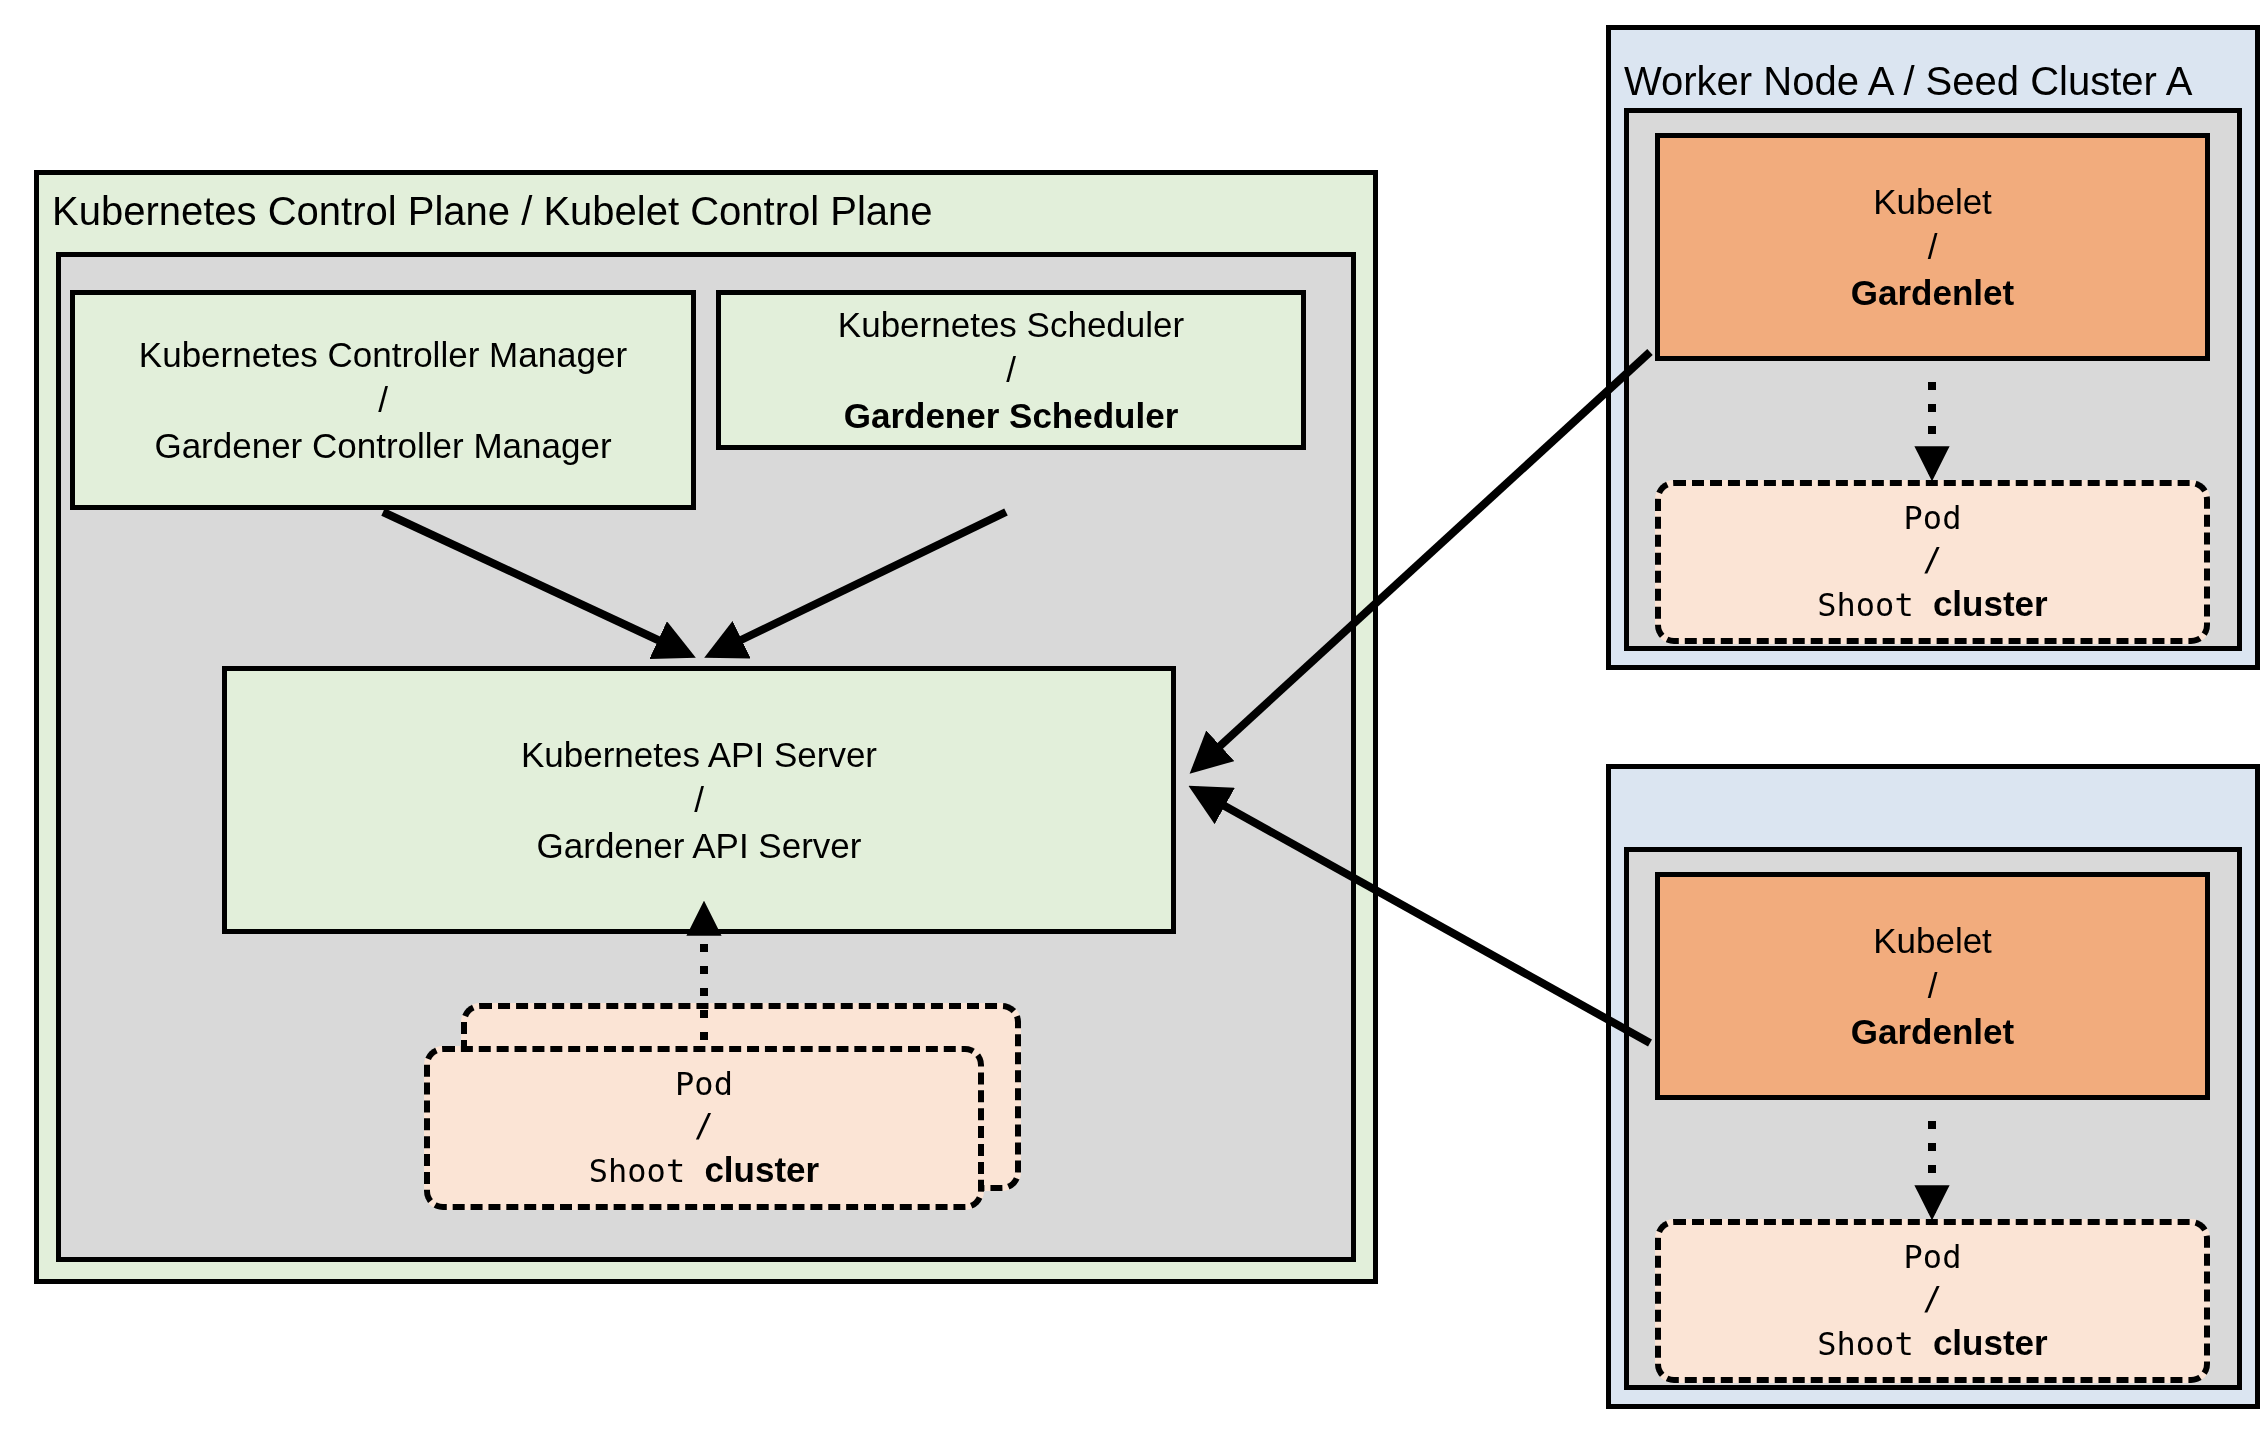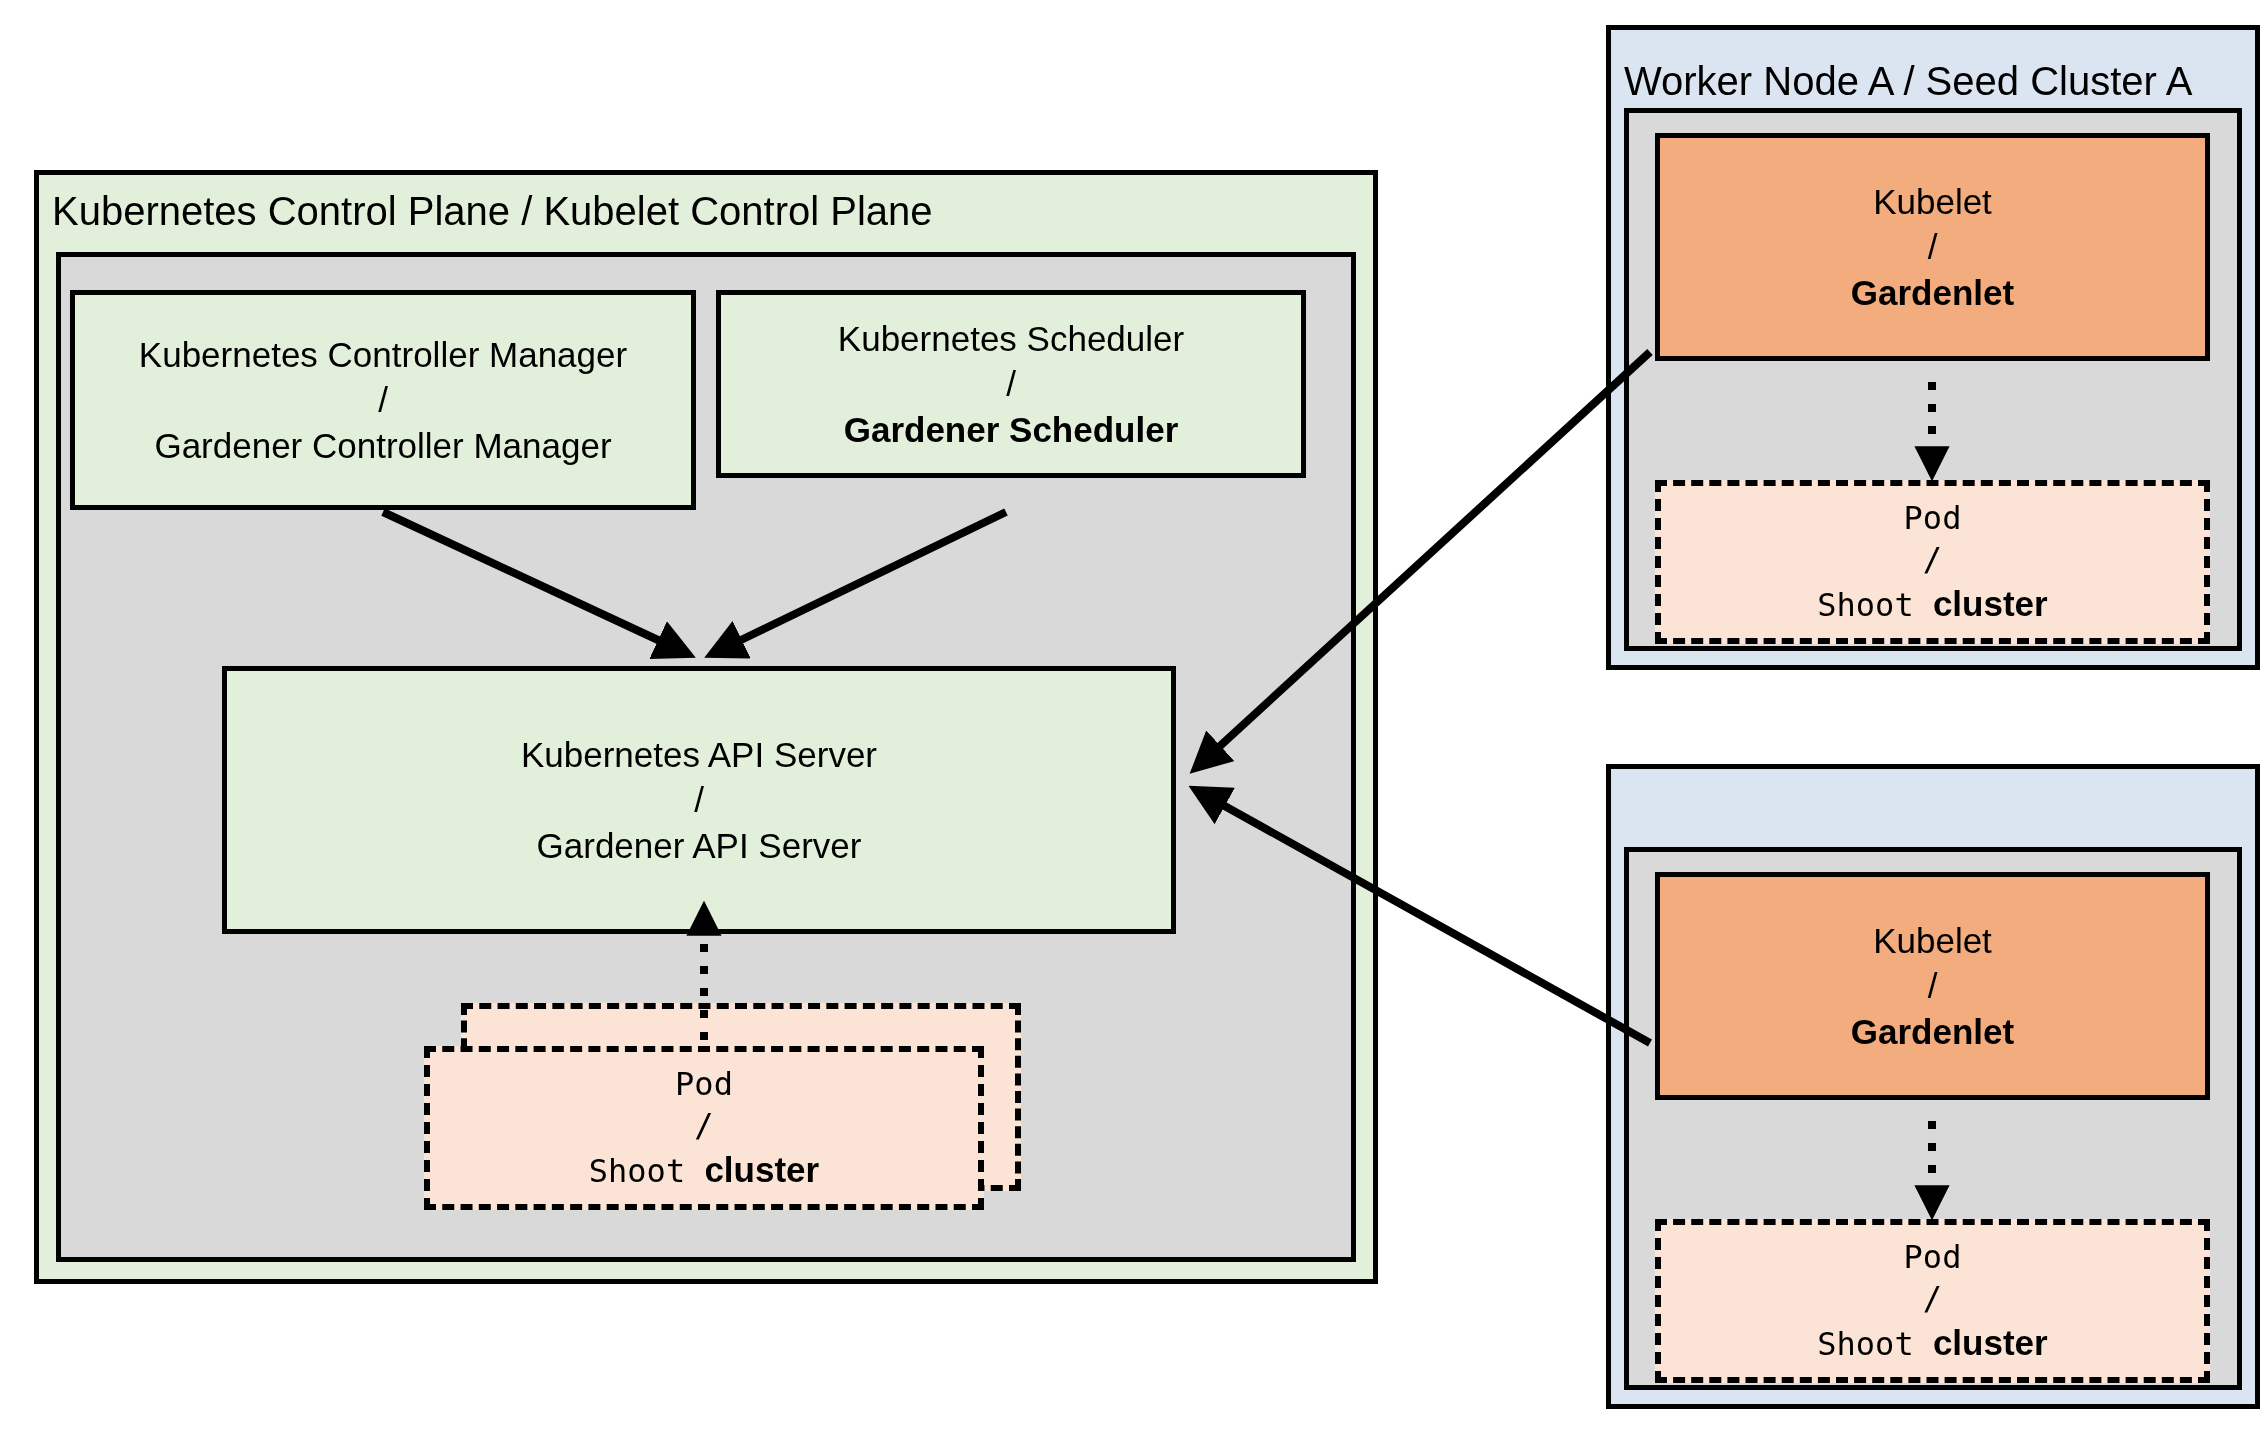--- a/index.html
+++ b/index.html
@@ -38,21 +38,21 @@
     border: 5px solid #000000;
   }
   .dashed-box {
     border: 6px dashed #000000;
   }
 
   .green-fill   { background: #e2efda; }
   .gray-fill    { background: #d9d9d9; }
   .blue-fill    { background: #dbe5f1; }
   .orange-fill  { background: #f2ac7d; }
-  .peach-fill   { background: #fbe4d5; }
+  .peach-fill   { background: #fbe4d5; border-radius: 19px; }
 
   
   .group-title {
     position: absolute;
     font-size: 40px;
     color: #000;
     line-height: 1.05;
     white-space: nowrap;
     font-weight: normal;
   }
@@ -99,21 +99,21 @@
   </div>
 
   <div class="box solid-box green-fill" style="left:70px; top:290px; width:626px; height:220px;">
     <div class="centered-stack">
       <div class="line">Kubernetes Controller Manager</div>
       <div class="line slash">/</div>
       <div class="line">Gardener Controller Manager</div>
     </div>
   </div>
 
-  <div class="box solid-box green-fill" style="left:716px; top:290px; width:590px; height:188px;">
+  <div class="box solid-box green-fill" style="left:716px; top:290px; width:590px; height:160px;">
     <div class="centered-stack">
       <div class="line">Kubernetes Scheduler</div>
       <div class="line slash">/</div>
       <div class="line bold">Gardener Scheduler</div>
     </div>
   </div>
 
   <div class="box solid-box green-fill" style="left:222px; top:666px; width:954px; height:268px;">
     <div class="centered-stack">
       <div class="line">Kubernetes API Server</div>

